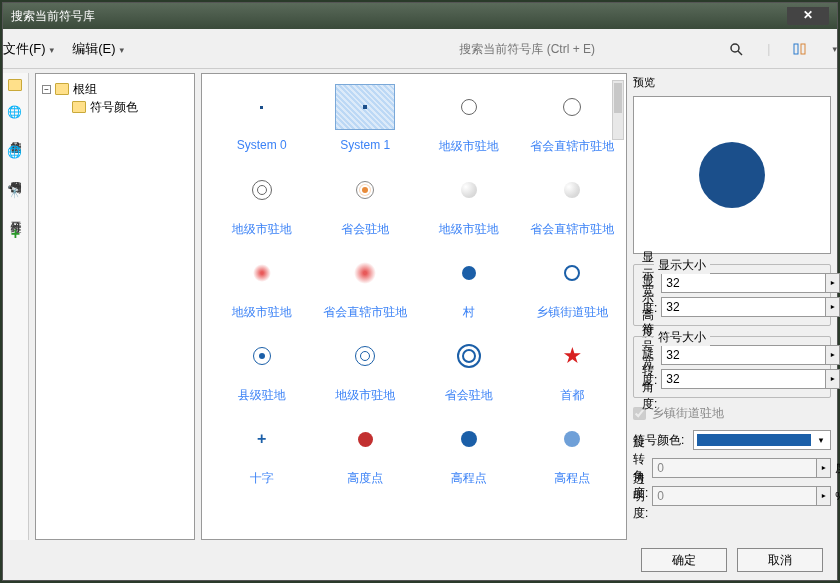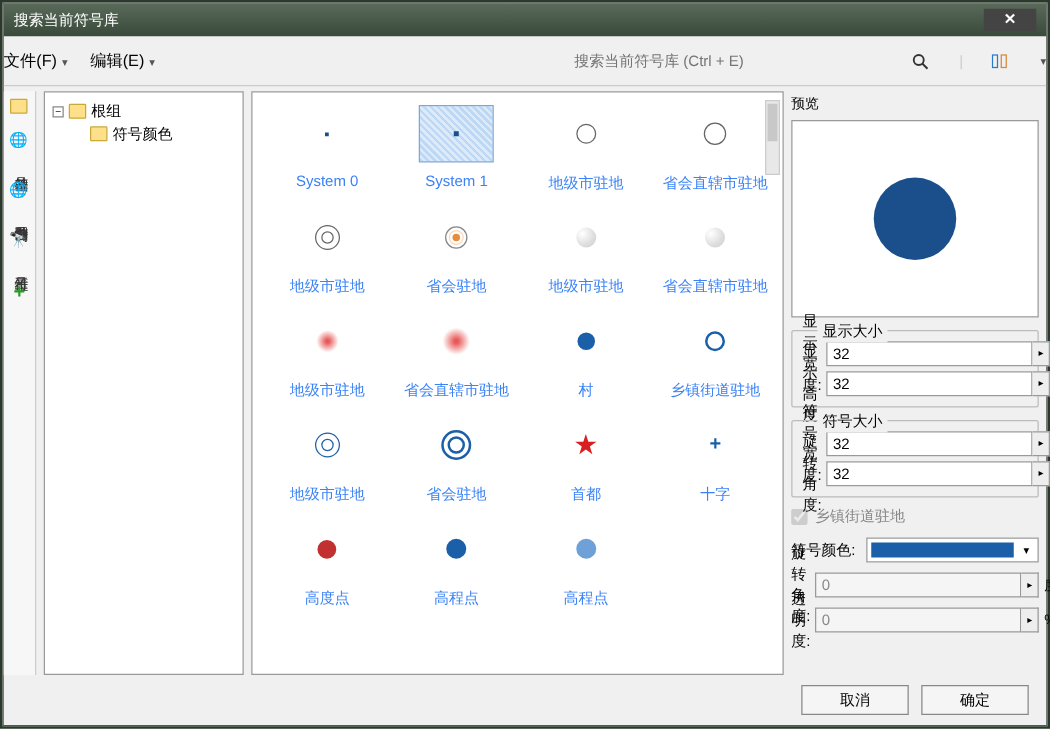--- a/index.html
+++ b/index.html
@@ -207,20 +207,26 @@
             <div class="sym-label">村</div>
           </div>
           <div class="sym-cell">
             <div class="sym-box">
               <div class="s-open-blue"></div>
             </div>
             <div class="sym-label">乡镇街道驻地</div>
           </div>
           <div class="sym-cell">
             <div class="sym-box">
+              <div class="s-dot-ring"></div>
+            </div>
+            <div class="sym-label">县级驻地</div>
+          </div>
+          <div class="sym-cell">
+            <div class="sym-box">
               <div class="s-ring-dbl blue"></div>
             </div>
             <div class="sym-label">地级市驻地</div>
           </div>
           <div class="sym-cell">
             <div class="sym-box">
               <div class="s-ring-triple"></div>
             </div>
             <div class="sym-label">省会驻地</div>
           </div>
@@ -328,16 +334,16 @@
         <div class="spin">
             <input disabled="" value="0" style="">
             <span class="btn">▸</span>
           </div>
         <span class="unit">%</span>
       </div>
     </div>
   </div>
 
   <div class="footer">
+    <button class="btn-main">确定</button>
     <button class="btn-main">取消</button>
-    <button class="btn-main">确定</button>
   </div>
 </div>
 
 </body></html>

